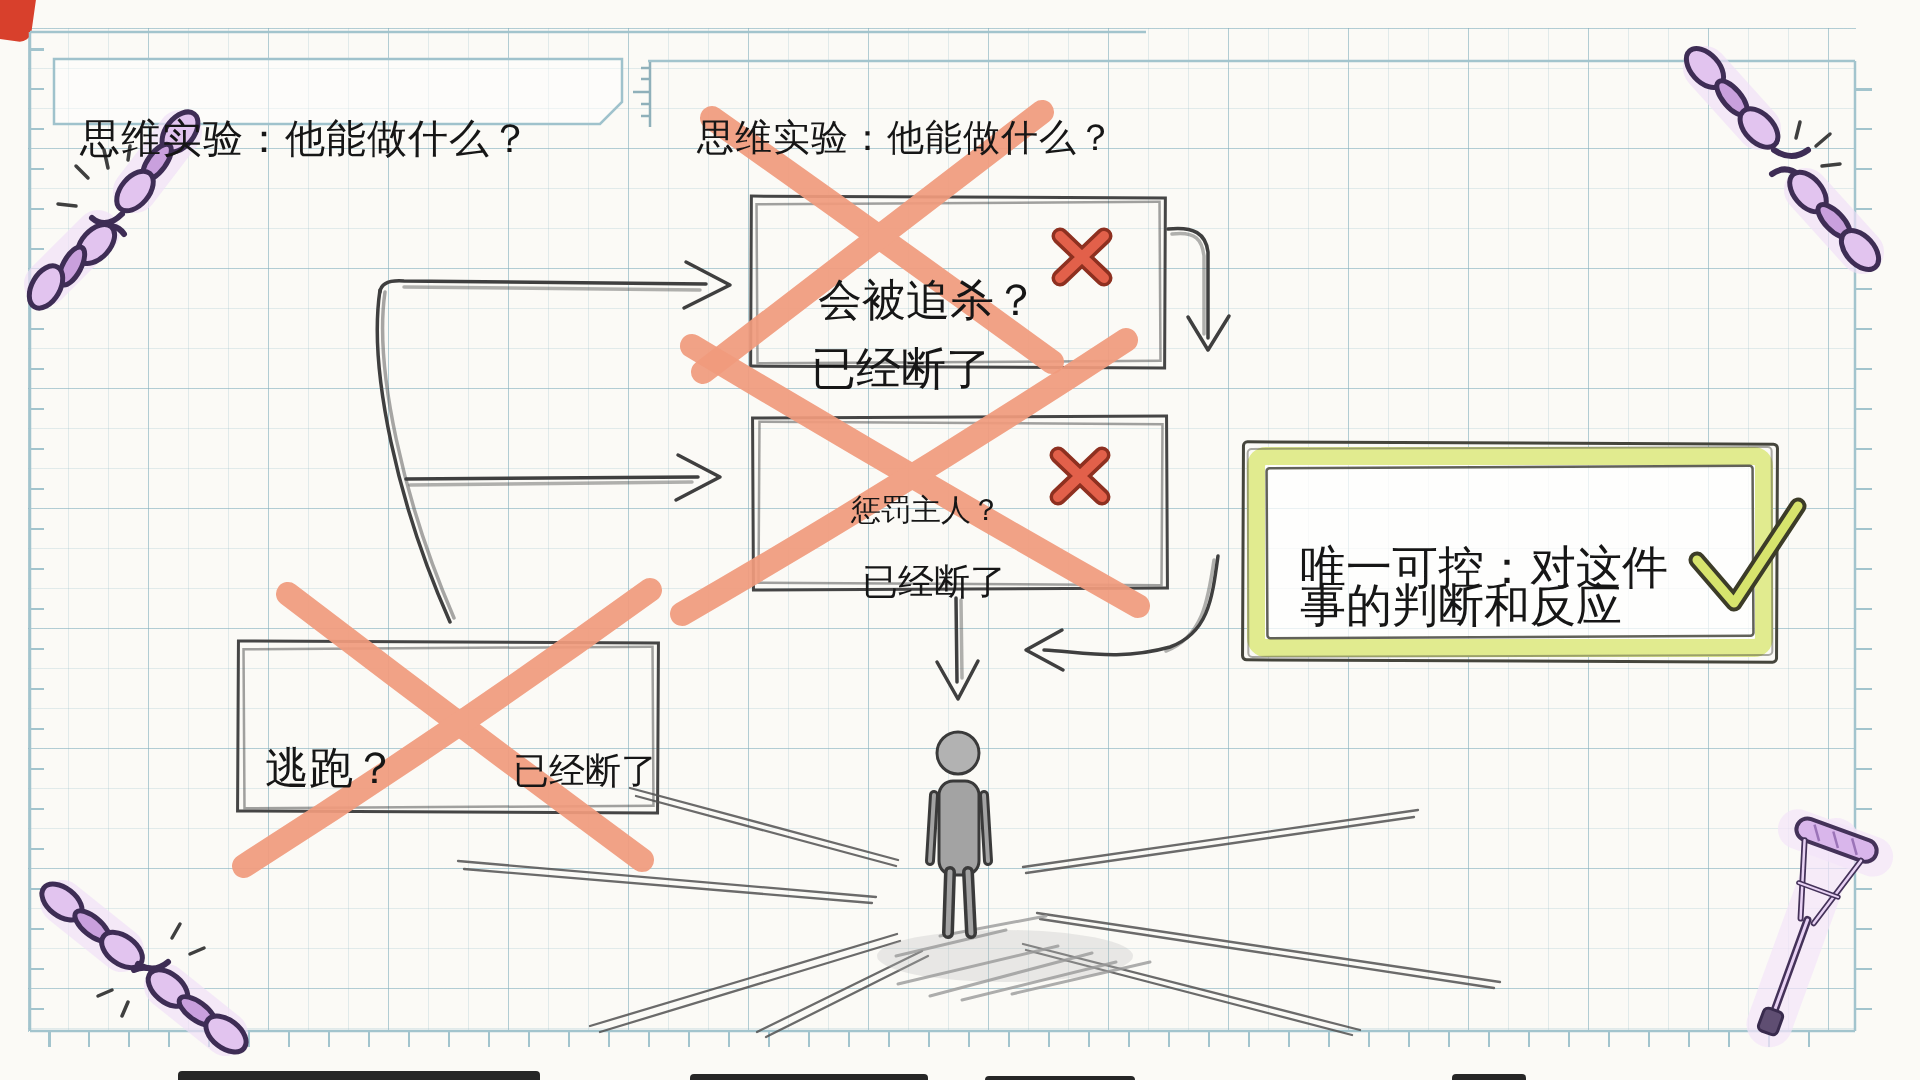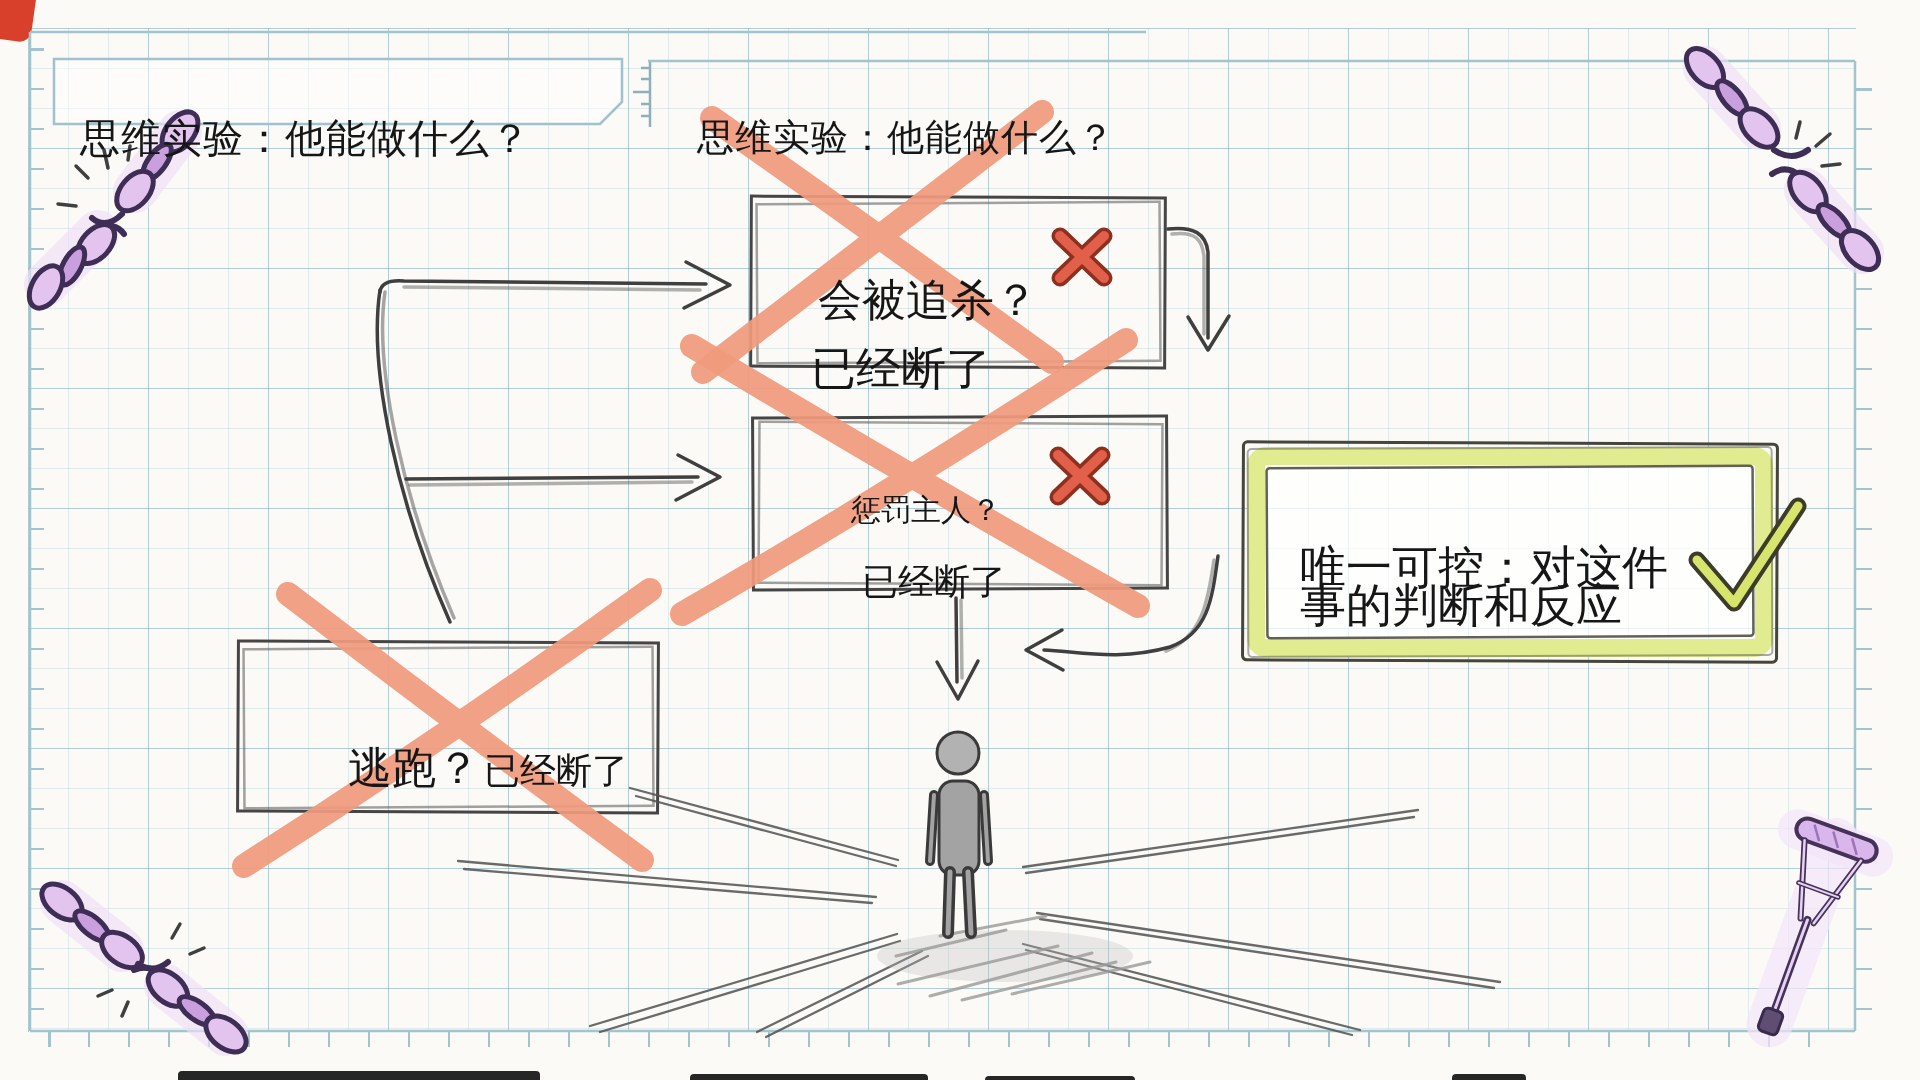--- a/index.html
+++ b/index.html
@@ -260,21 +260,21 @@
   <div>
     <div class="txt center" style="left:770px;top:228px;width:316px;font-size:44px;">会被追杀？</div>
     <div class="txt center" style="left:743px;top:296px;width:316px;font-size:45px;">已经断了</div>
   </div>
 
   <div>
     <div class="txt center" style="left:768px;top:446px;width:316px;font-size:30px;">惩罚主人？</div>
     <div class="txt center" style="left:776px;top:514px;width:316px;font-size:36px;">已经断了</div>
   </div>
 
-  <div class="txt" style="left:236px;top:696px;width:392px;display:flex;justify-content:flex-end;align-items:baseline;gap:4px;">
+  <div class="txt" style="left:265px;top:696px;width:392px;display:flex;justify-content:space-between;align-items:baseline;gap:10px;">
     <span style="font-size:44px;">逃跑？</span>
     <span style="font-size:36px;">已经断了</span>
   </div>
 
   <div>
     <div class="txt" style="left:1300px;top:494px;width:420px;font-size:46px;">唯一可控：对这件</div>
     <div class="txt" style="left:1300px;top:532px;width:420px;font-size:46px;">事的判断和反应</div>
   </div>
 
   <div>

